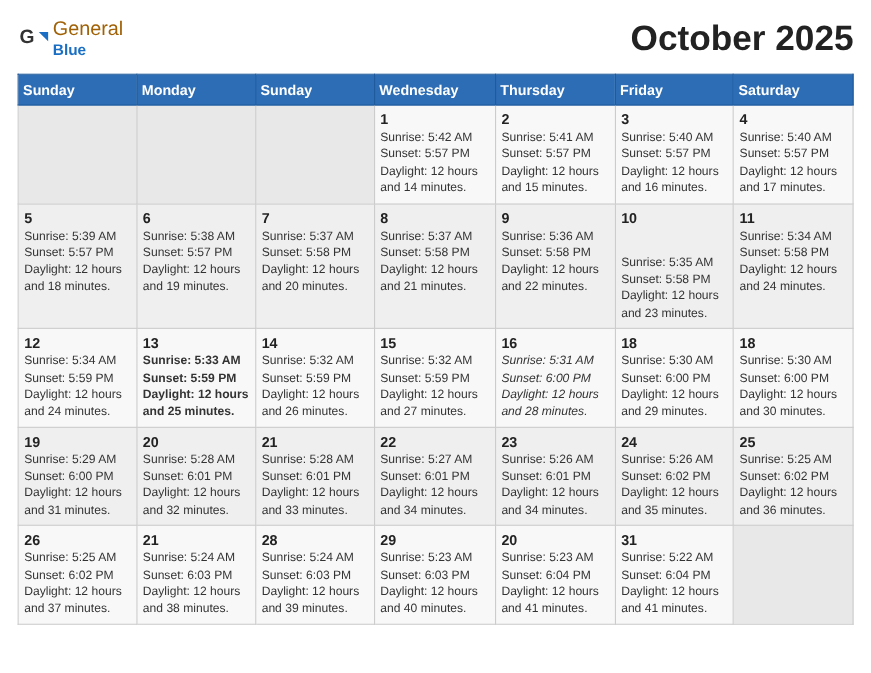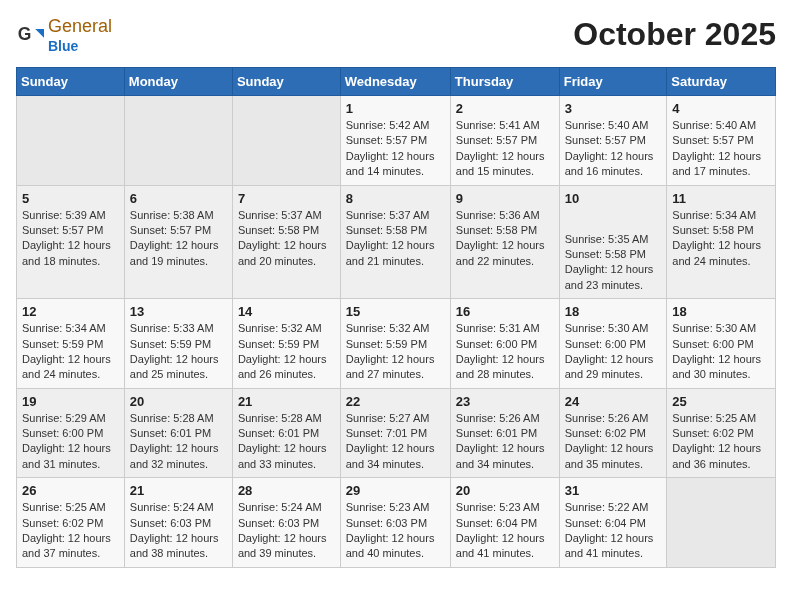--- a/index.html
+++ b/index.html
@@ -202,42 +202,42 @@
       <tr>
         <td>
           <span class="day-number">12</span>
           <div class="day-info" style="white-space: pre-line;">Sunrise: 5:34 AM
 Sunset: 5:59 PM
 Daylight: 12 hours
 and 24 minutes.</div>
         </td>
         <td>
           <span class="day-number">13</span>
-          <div class="day-info" style="white-space: pre-line;">Sunrise: 5:33 AM
+          <div class="day-info" style="white-space: pre-line; font-weight: bold;">Sunrise: 5:33 AM
 Sunset: 5:59 PM
 Daylight: 12 hours
 and 25 minutes.</div>
         </td>
         <td>
           <span class="day-number">14</span>
           <div class="day-info" style="white-space: pre-line;">Sunrise: 5:32 AM
 Sunset: 5:59 PM
 Daylight: 12 hours
 and 26 minutes.</div>
         </td>
         <td>
           <span class="day-number">15</span>
           <div class="day-info" style="white-space: pre-line;">Sunrise: 5:32 AM
 Sunset: 5:59 PM
 Daylight: 12 hours
 and 27 minutes.</div>
         </td>
         <td>
           <span class="day-number">16</span>
-          <div class="day-info" style="white-space: pre-line;">Sunrise: 5:31 AM
+          <div class="day-info" style="white-space: pre-line; font-style: italic;">Sunrise: 5:31 AM
 Sunset: 6:00 PM
 Daylight: 12 hours
 and 28 minutes.</div>
         </td>
         <td>
           <span class="day-number">18</span>
           <div class="day-info" style="white-space: pre-line;">Sunrise: 5:30 AM
 Sunset: 6:00 PM
 Daylight: 12 hours
 and 29 minutes.</div>
@@ -268,21 +268,21 @@
         <td>
           <span class="day-number">21</span>
           <div class="day-info" style="white-space: pre-line;">Sunrise: 5:28 AM
 Sunset: 6:01 PM
 Daylight: 12 hours
 and 33 minutes.</div>
         </td>
         <td>
           <span class="day-number">22</span>
           <div class="day-info" style="white-space: pre-line;">Sunrise: 5:27 AM
-Sunset: 7:01 PM
+Sunset: 6:01 PM
 Daylight: 12 hours
 and 34 minutes.</div>
         </td>
         <td>
           <span class="day-number">23</span>
           <div class="day-info" style="white-space: pre-line;">Sunrise: 5:26 AM
 Sunset: 6:01 PM
 Daylight: 12 hours
 and 34 minutes.</div>
         </td>

